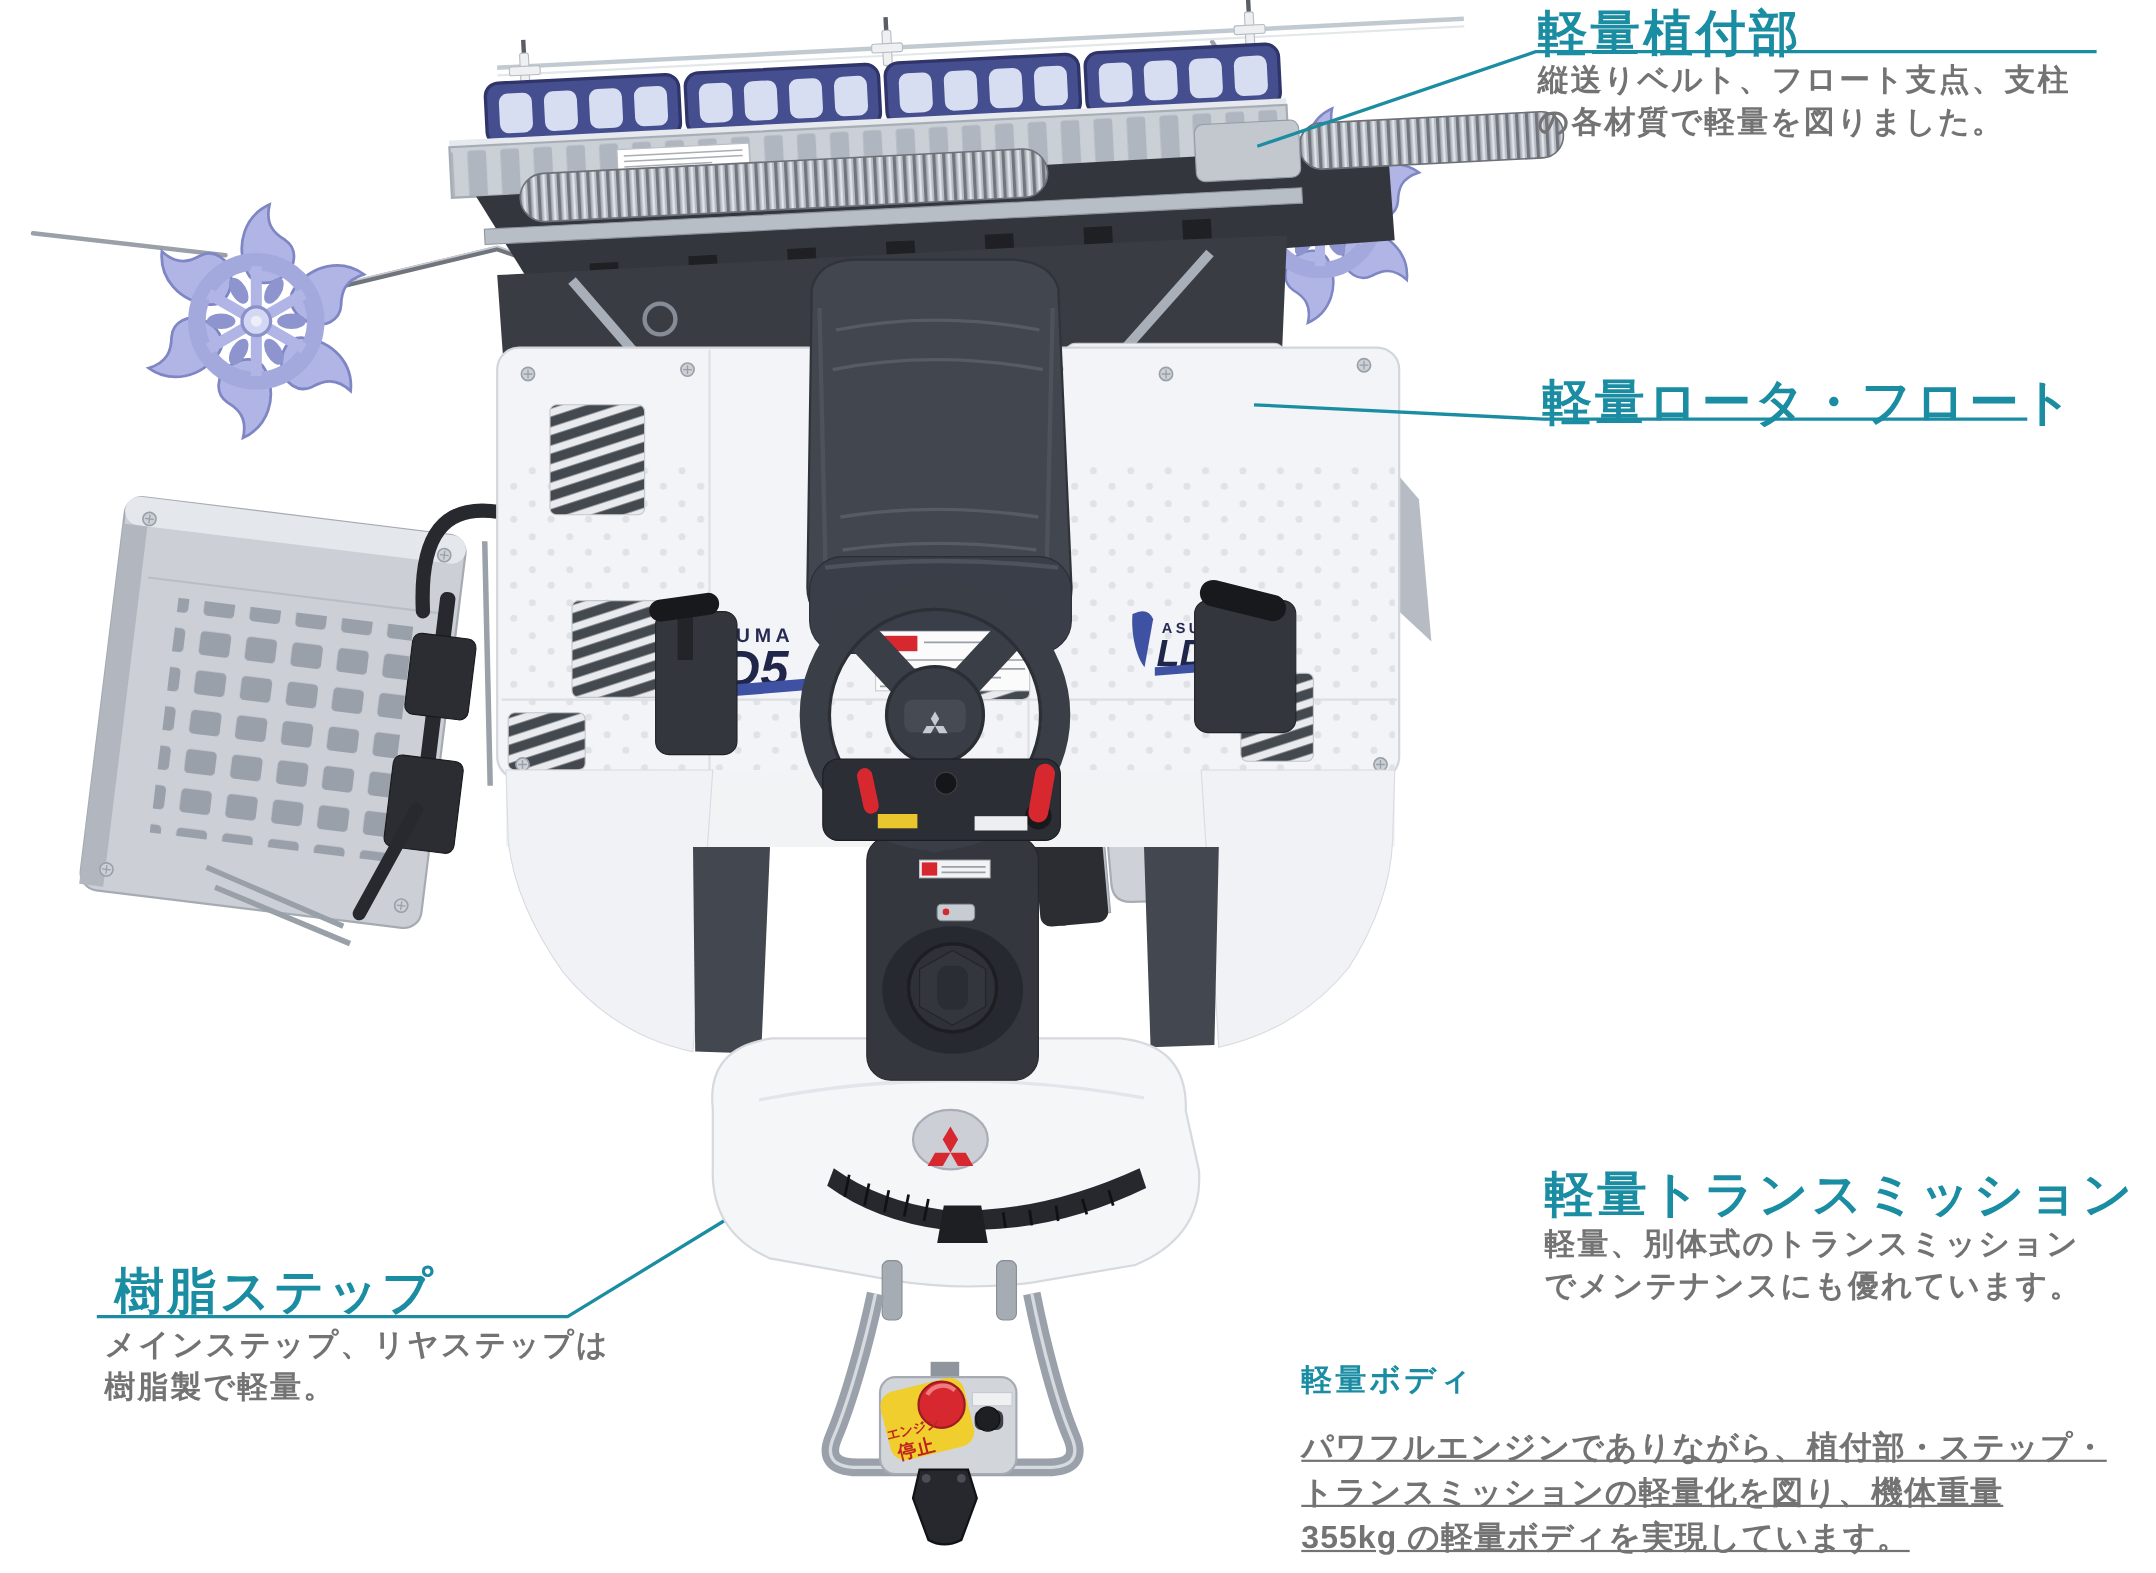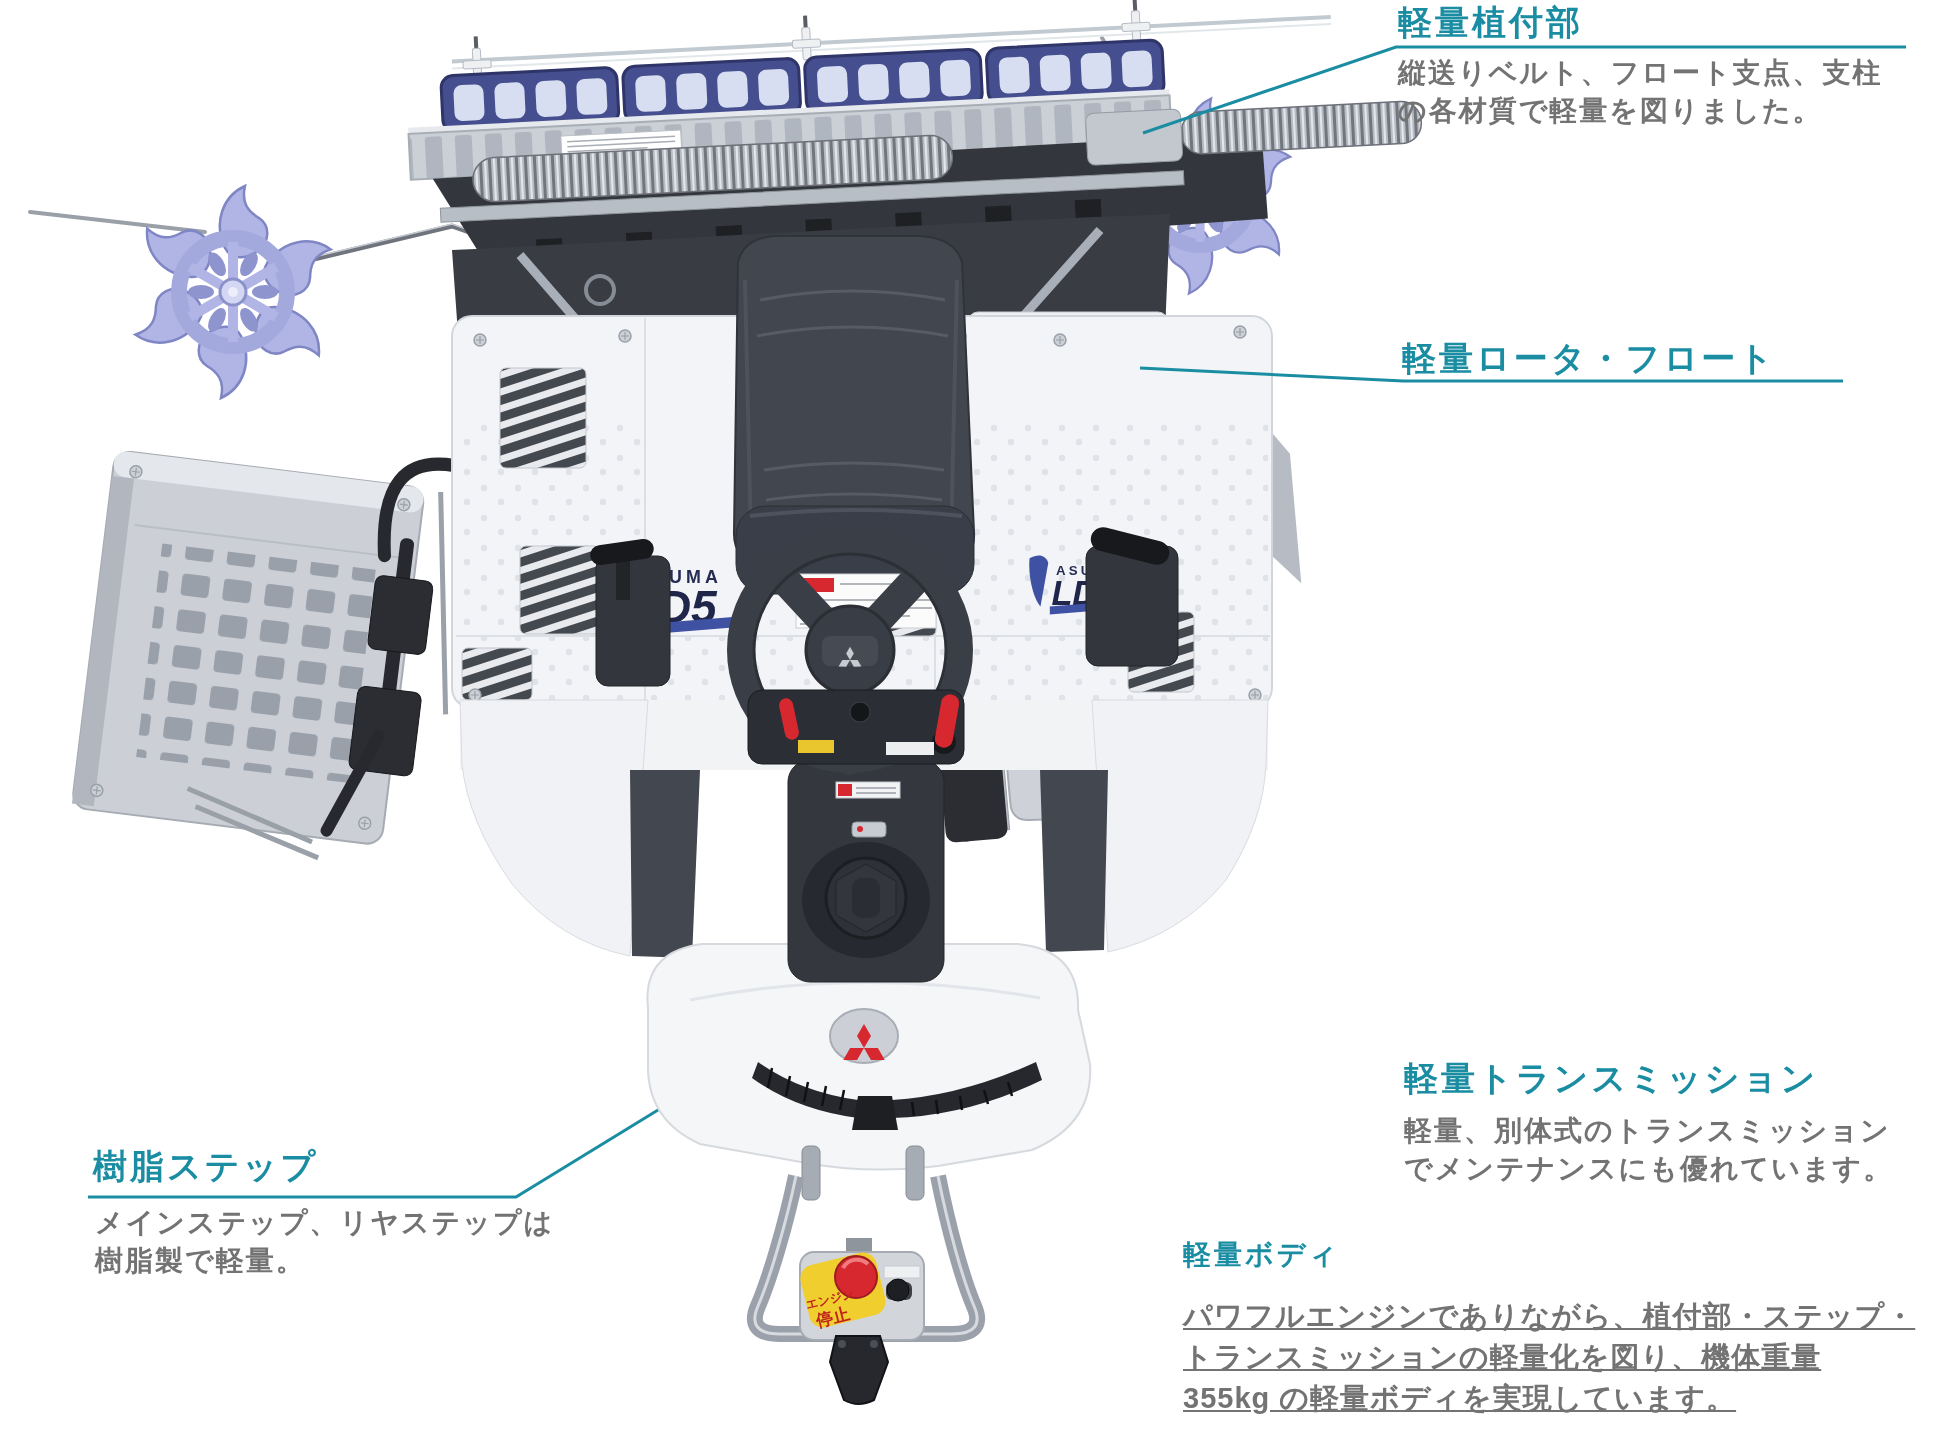--- a/index.html
+++ b/index.html
@@ -1,19 +1,19 @@
 <!DOCTYPE html>
 <html><head>
 <meta charset="utf-8">
 <style>
   html,body{margin:0;padding:0;background:#ffffff;}
   .stage{position:relative;width:1960px;height:1430px;background:#ffffff;overflow:hidden;
          font-family:"Liberation Sans","DejaVu Sans",sans-serif;}
   .stage svg{position:absolute;left:0;top:0;}
-  .t{position:absolute;font-size:34px;font-weight:700;color:#1a8da3;letter-spacing:3px;white-space:nowrap;}
+  .t{position:absolute;font-size:45px;font-weight:700;color:#1a8da3;letter-spacing:3px;white-space:nowrap;}
   .t.big{font-size:28px;letter-spacing:3px;}
   .b{position:absolute;font-size:28px;line-height:38px;font-weight:600;color:#737373;letter-spacing:2px;white-space:nowrap;}
   .b.big{font-size:29px;line-height:41px;letter-spacing:1px;text-decoration:underline;}
   .badge-brand{font-size:17px;font-weight:700;letter-spacing:4px;fill:#262b52;}
   .badge-model{font-size:44px;font-weight:700;font-style:italic;fill:#20254a;}
   .stop-l1{font-size:12px;font-weight:700;fill:#c0231f;}
   .stop-l2{font-size:17px;font-weight:700;fill:#c0231f;}
 </style>
 </head>
 <body>
@@ -382,21 +382,21 @@
   </div>
 
   <div class="t" style="left:1402px;top:336px">軽量ロータ・フロート</div>
 
   <div class="t" style="left:1404px;top:1056px">軽量トランスミッション</div>
   <div class="b" style="left:1404px;top:1112px">
     <span style="display:block">軽量、別体式のトランスミッション</span>
     <span style="display:block">でメンテナンスにも優れています。</span>
   </div>
 
-  <div class="t" style="left:93px;top:1144px">樹脂ステップ</div>
+  <div class="t" style="left:104px;top:1144px">樹脂ステップ</div>
   <div class="b" style="left:95px;top:1204px">
     <span style="display:block">メインステップ、リヤステップは</span>
     <span style="display:block">樹脂製で軽量。</span>
   </div>
 
   <div class="t big" style="left:1183px;top:1236px">軽量ボディ</div>
   <div class="b big" style="left:1183px;top:1296px">
     <span style="display:block">パワフルエンジンでありながら、植付部・ステップ・</span>
     <span style="display:block">トランスミッションの軽量化を図り、機体重量</span>
     <span style="display:block">355kg の軽量ボディを実現しています。</span>

